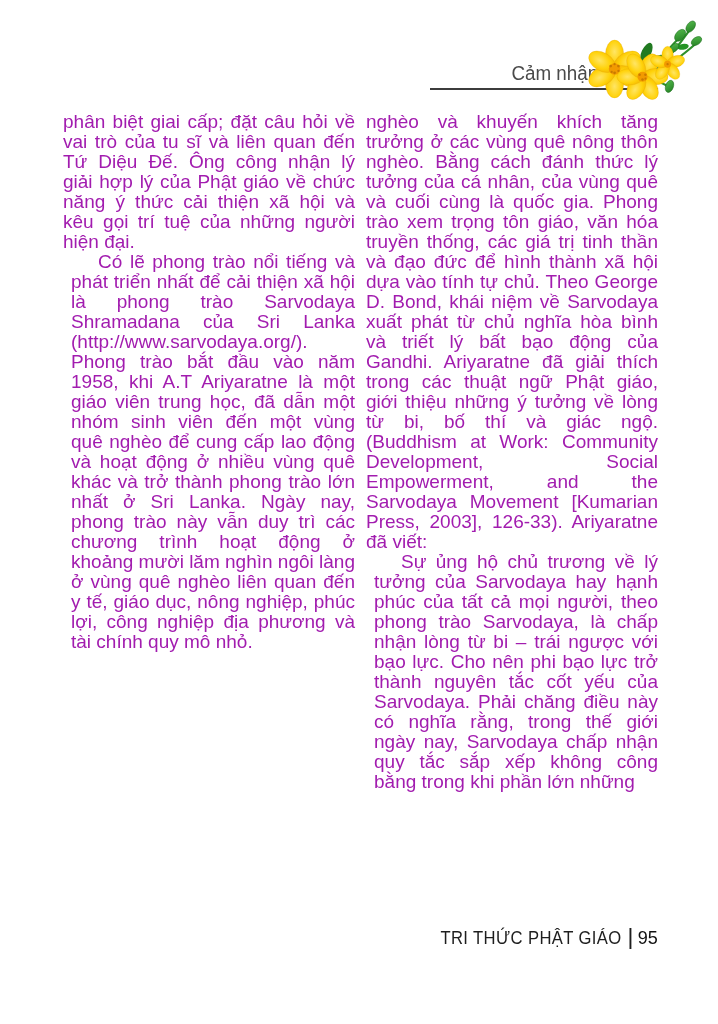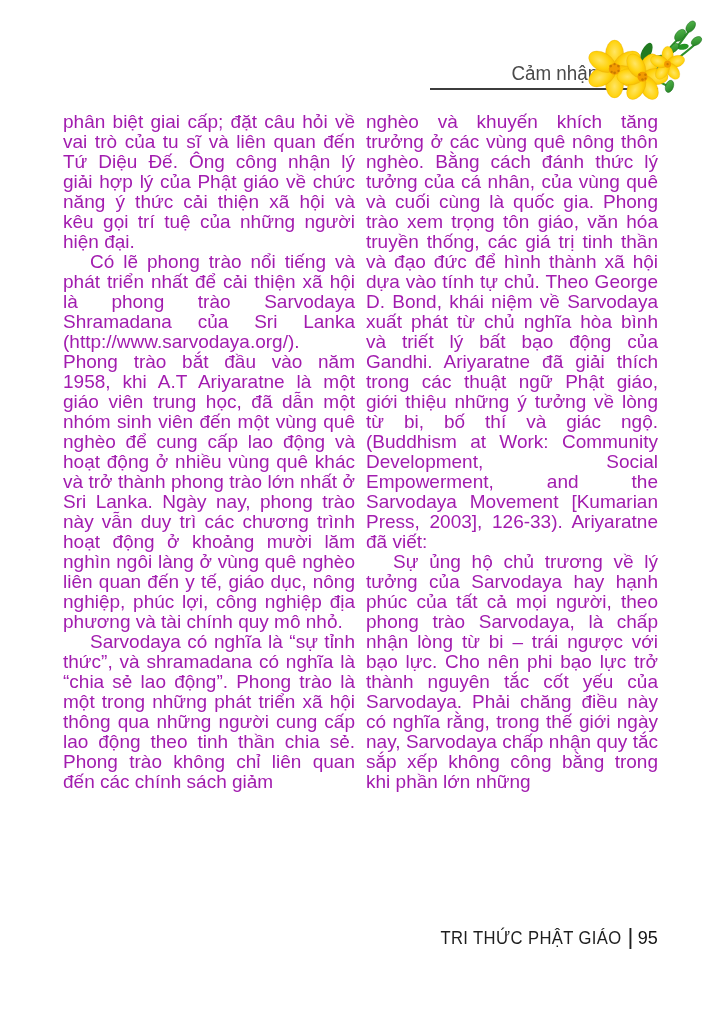--- a/index.html
+++ b/index.html
@@ -42,21 +42,21 @@
     gap:11px;
   }
   .col{
     width:292px;
     font-size:19px;
     line-height:20px;
     text-align:justify;
     color:#a21caf;
   }
   .col p{margin:0;}
-  .col p.indent{text-indent:27px;}
+  .col p.indent{text-indent:27px;margin-left:8px;}
   
   .footer{
     position:absolute;
     top:927px;right:60px;
     display:flex;
     align-items:center;
     transform:scaleX(0.95);
     transform-origin:right center;
   }
   .magazine-title{
@@ -167,21 +167,20 @@
       </g>
       <circle cx="88" cy="50" r="3.6" fill="#f29a00"></circle>
       <circle cx="88" cy="50" r="1.2" fill="#c97a00"></circle>
     </g>
   </svg>
 
   <div class="columns">
     <div class="col">
       <p>phân biệt giai cấp; đặt câu hỏi về vai trò của tu sĩ và liên quan đến Tứ Diệu Đế. Ông công nhận lý giải hợp lý của Phật giáo về chức năng ý thức cải thiện xã hội và kêu gọi trí tuệ của những người hiện đại.</p>
       <p class="indent">Có lẽ phong trào nổi tiếng và phát triển nhất để cải thiện xã hội là phong trào Sarvodaya Shramadana của Sri Lanka (http://www.sarvodaya.org/). Phong trào bắt đầu vào năm 1958, khi A.T Ariyaratne là một giáo viên trung học, đã dẫn một nhóm sinh viên đến một vùng quê nghèo để cung cấp lao động và hoạt động ở nhiều vùng quê khác và trở thành phong trào lớn nhất ở Sri Lanka. Ngày nay, phong trào này vẫn duy trì các chương trình hoạt động ở khoảng mười lăm nghìn ngôi làng ở vùng quê nghèo liên quan đến y tế, giáo dục, nông nghiệp, phúc lợi, công nghiệp địa phương và tài chính quy mô nhỏ.</p>
-      <p class="indent">Sarvodaya có nghĩa là “sự tỉnh thức”, và shramadana có nghĩa là “chia sẻ lao động”. Phong trào là một trong những phát triển xã hội thông qua những người cung cấp lao động theo tinh thần chia sẻ. Phong trào không chỉ liên quan đến các chính sách giảm</p>
     </div>
     <div class="col">
       <p>nghèo và khuyến khích tăng trưởng ở các vùng quê nông thôn nghèo. Bằng cách đánh thức lý tưởng của cá nhân, của vùng quê và cuối cùng là quốc gia. Phong trào xem trọng tôn giáo, văn hóa truyền thống, các giá trị tinh thần và đạo đức để hình thành xã hội dựa vào tính tự chủ. Theo George D. Bond, khái niệm về Sarvodaya xuất phát từ chủ nghĩa hòa bình và triết lý bất bạo động của Gandhi. Ariyaratne đã giải thích trong các thuật ngữ Phật giáo, giới thiệu những ý tưởng về lòng từ bi, bố thí và giác ngộ. (Buddhism at Work: Community Development, Social Empowerment, and the Sarvodaya Movement [Kumarian Press, 2003], 126-33). Ariyaratne đã viết:</p>
       <p class="indent">Sự ủng hộ chủ trương về lý tưởng của Sarvodaya hay hạnh phúc của tất cả mọi người, theo phong trào Sarvodaya, là chấp nhận lòng từ bi – trái ngược với bạo lực. Cho nên phi bạo lực trở thành nguyên tắc cốt yếu của Sarvodaya. Phải chăng điều này có nghĩa rằng, trong thế giới ngày nay, Sarvodaya chấp nhận quy tắc sắp xếp không công bằng trong khi phần lớn những</p>
     </div>
   </div>
 
   <div class="footer">
     <span class="magazine-title">TRI THỨC PHẬT GIÁO</span>
     <span class="footer-divider"></span>

